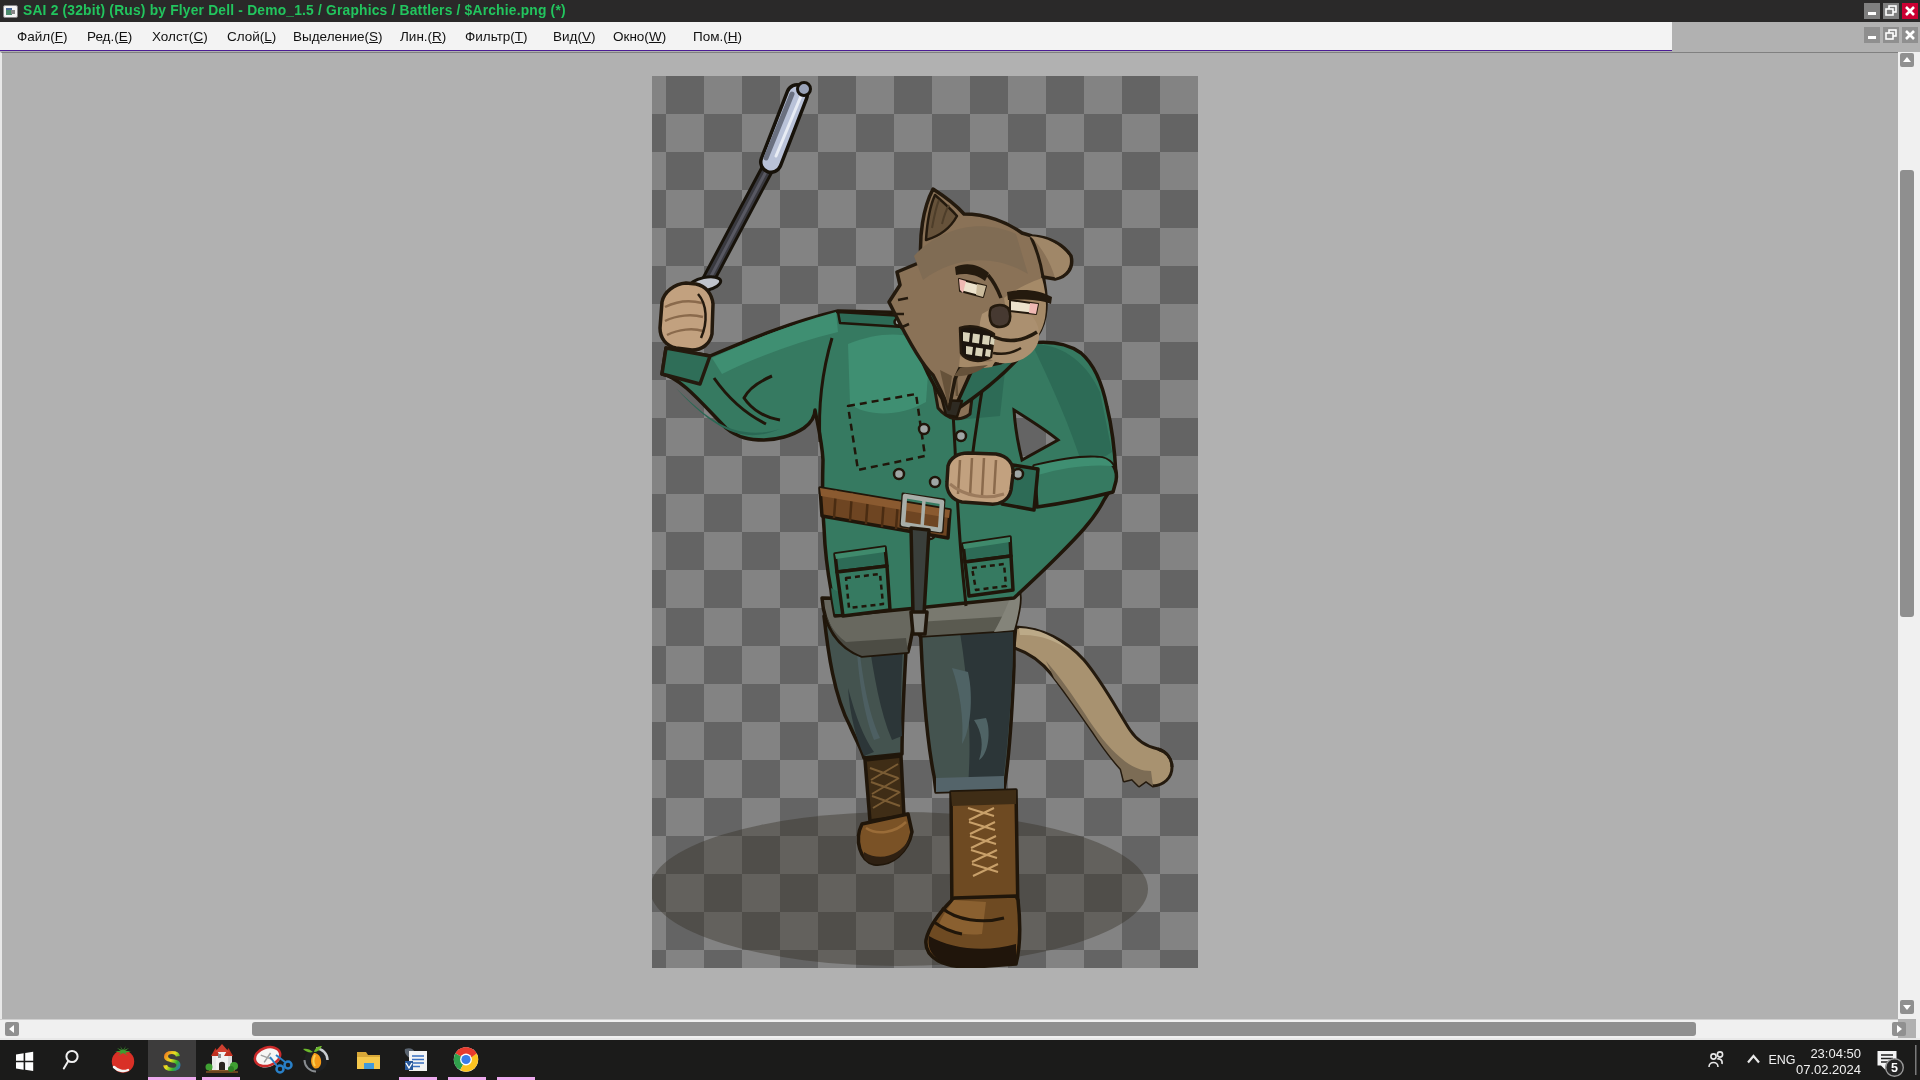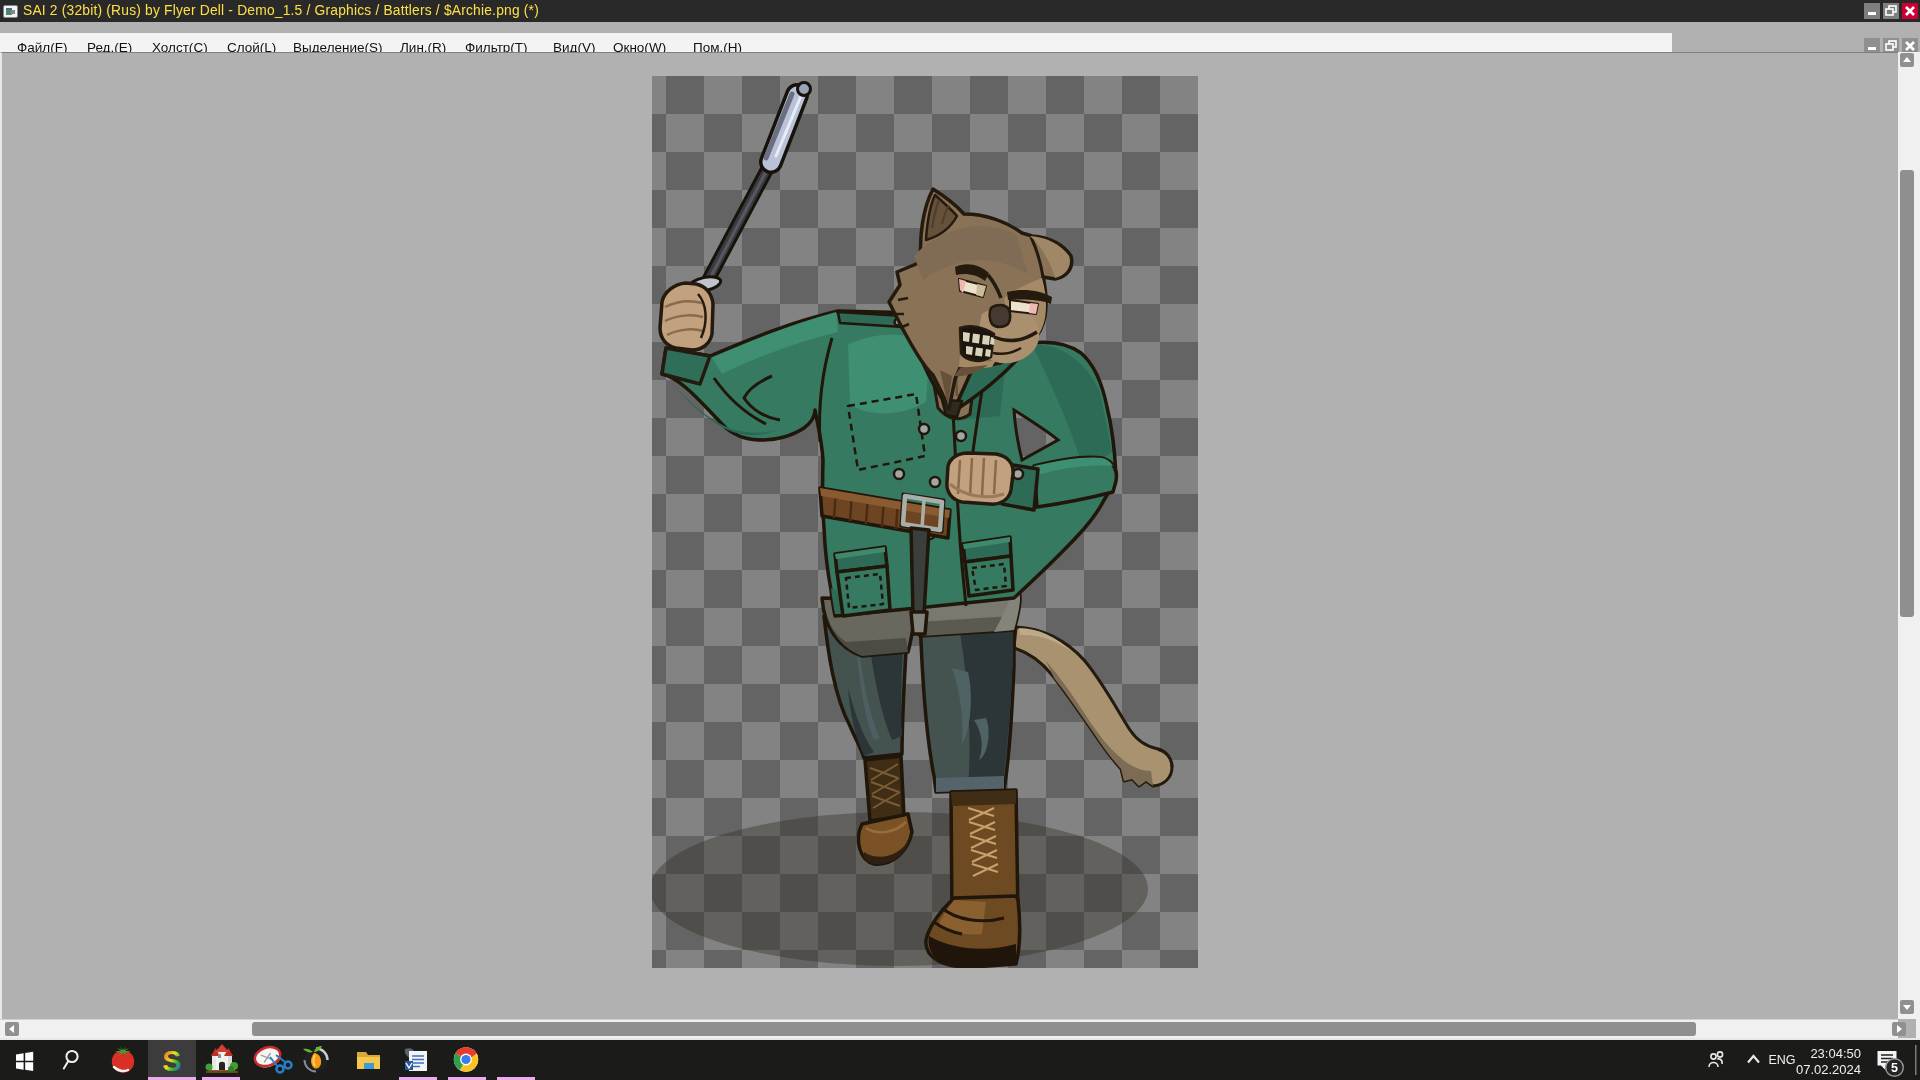--- a/index.html
+++ b/index.html
@@ -3,24 +3,24 @@
 <meta charset="utf-8">
 <style>
   * { margin:0; padding:0; box-sizing:border-box; }
   html,body { width:1920px; height:1080px; overflow:hidden; background:#b1b1b1;
     font-family:"Liberation Sans", sans-serif; }
   .abs { position:absolute; }
   #titlebar { left:0; top:0; width:1920px; height:22px; background:#2a2929; }
   #title-ico { left:3px; top:5px; width:15px; height:13px; background:#f4f4f4; border:1px solid #888; border-radius:2px;}
   #title-ico i { position:absolute; left:2px; top:2px; width:6px; height:7px; background:#4a8a6a; display:block; border-top:2px solid #4a6a9a;}
   #title-ico b { position:absolute; right:2px; top:4px; width:4px; height:4px; background:#888; display:block;}
-  #title-txt { left:23px; top:3px; color:#fde047; font-size:13.8px; font-weight:normal; letter-spacing:0.2px;}
+  #title-txt { left:23px; top:3px; color:#22c55e; font-size:13.8px; font-weight:bold; letter-spacing:0.2px;}
   .wbtn { top:3px; width:16px; height:16px; }
   .wbtn svg { position:absolute; left:0; top:0; }
-  #menubar { left:0; top:33px; width:1672px; height:29px; background:#f3f3f3; border-bottom:6px solid #4c1d95;}
+  #menubar { left:0; top:22px; width:1672px; height:29px; background:#f3f3f3; border-bottom:1px solid #4c1d95;}
   .mitem { position:absolute; top:7px; color:#111; font-size:13.5px; }
   .mbtn { top:5px; width:16px; height:16px; }
   #client { left:0; top:52px; width:1898px; height:967px; background:#b1b1b1;
      border-left:2px solid #e8e8e8; border-top:1px solid #808080;}
   #canvas { left:652px; top:76px; width:546px; height:892px; }
   #vscroll { left:1898px; top:52px; width:18px; height:967px; background:#f0f0f0; }
   #rightcol { left:1916px; top:52px; width:4px; height:986px; background:#f0f0f0; }
   #hscroll { left:0; top:1019px; width:1898px; height:19px; background:#f0f0f0; border-top:1px solid #d0d0d0;}
   .sbtn { background:#909090; border-radius:2px; }
   .sbtn svg{ position:absolute; left:0; top:0;}

